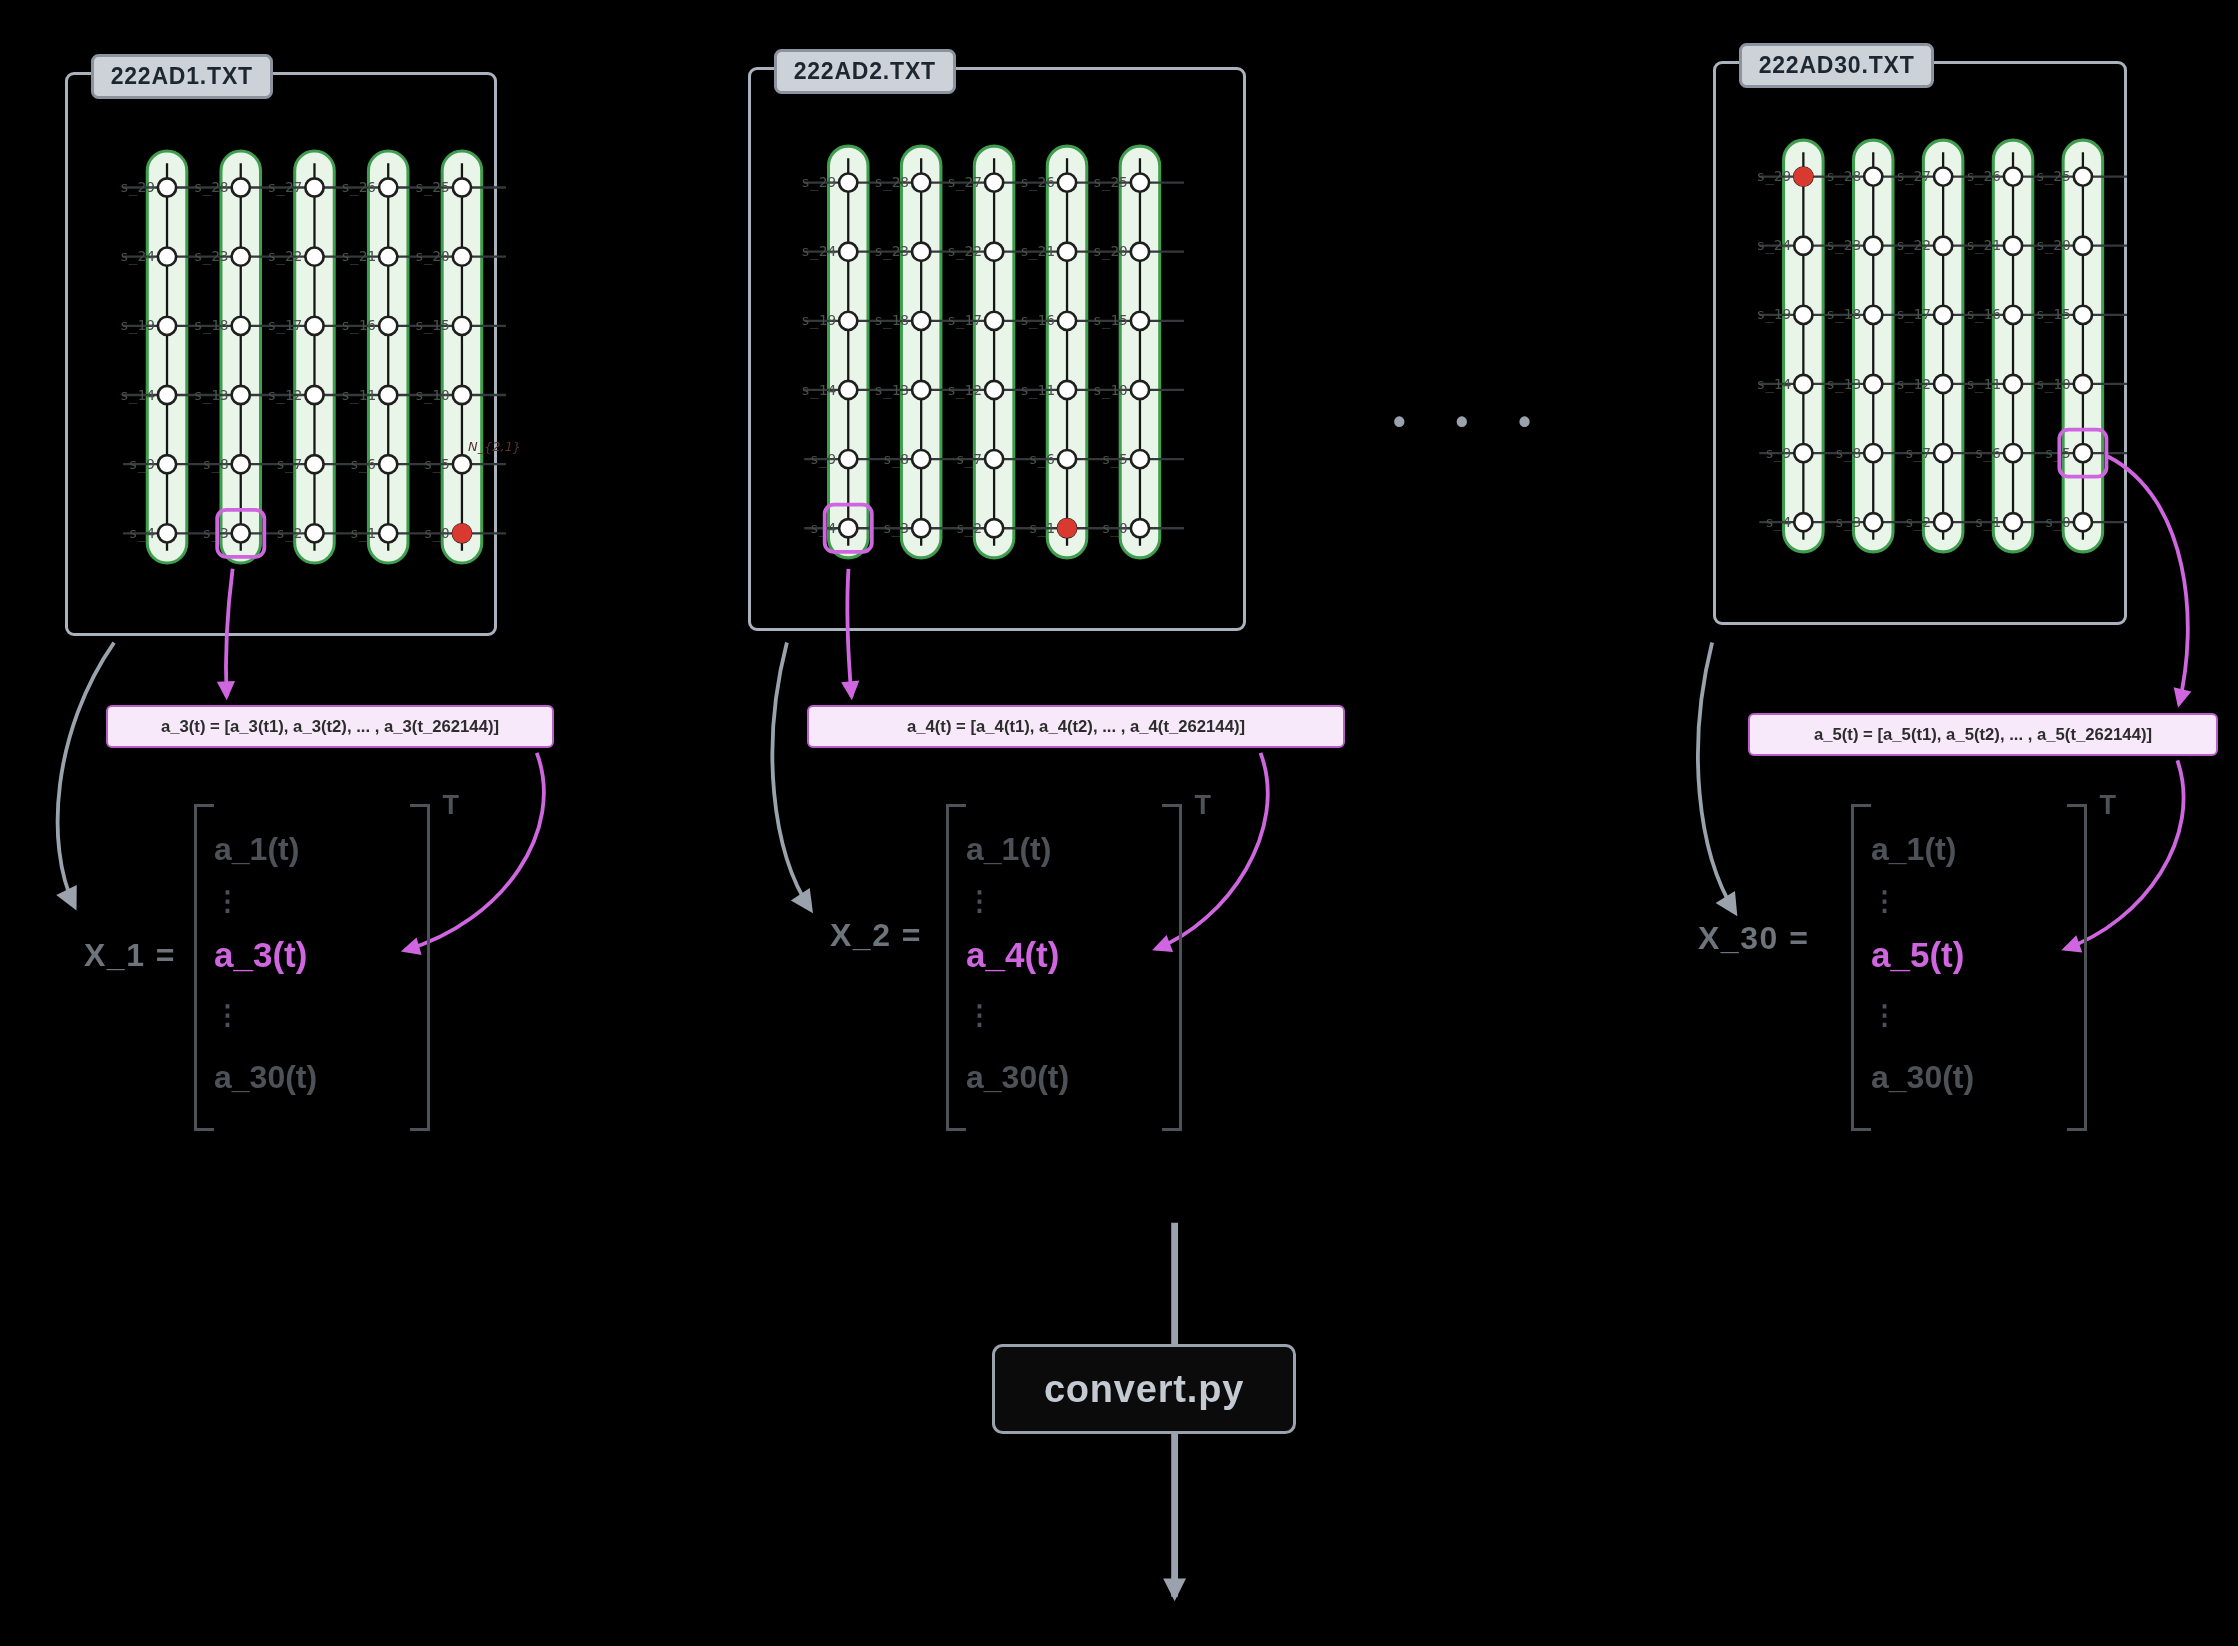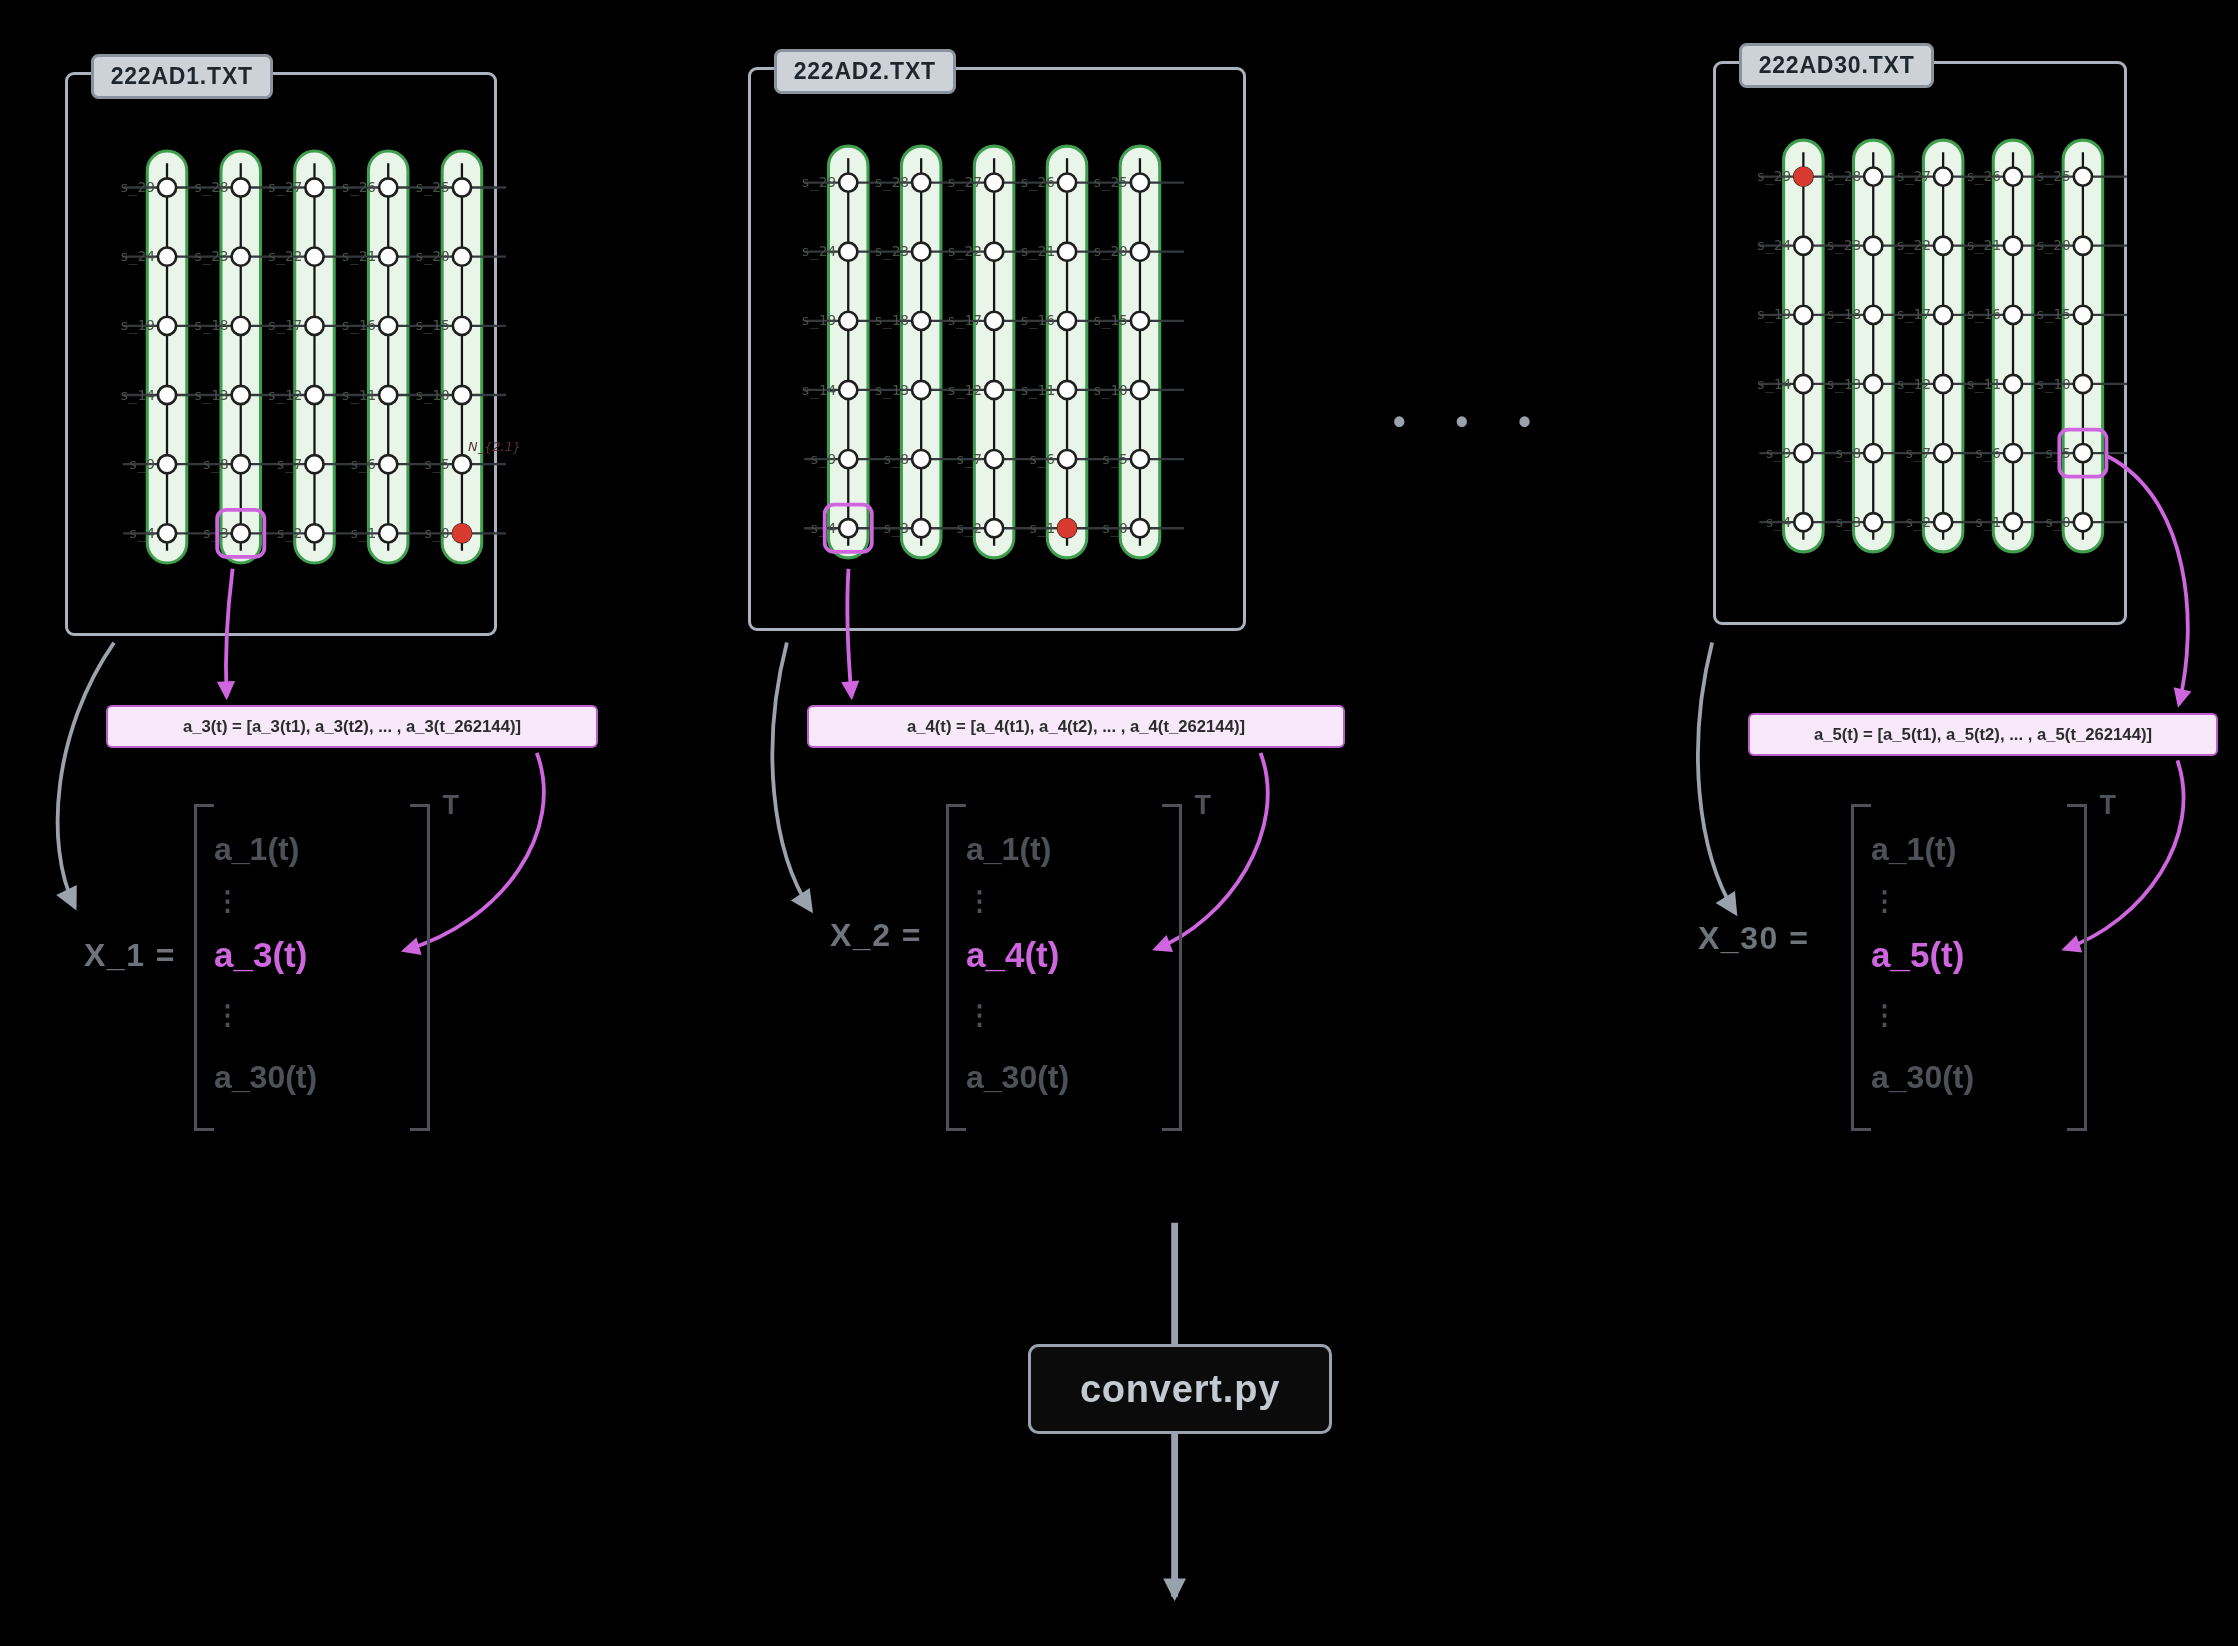--- a/index.html
+++ b/index.html
@@ -25,21 +25,21 @@
   .bracket{position:absolute;top:0;bottom:0;width:20px;border:3px solid var(--matrix-text);}
   .bracket.left{left:0;border-right:none;}
   .bracket.right{right:0;border-left:none;}
   .sup{position:absolute;right:-29px;top:-13.7px;font-size:27px;font-weight:bold;color:var(--matrix-text);}
   .entry{position:absolute;left:20px;right:20px;text-align:left;font-size:32px;font-weight:bold;color:var(--matrix-text);}
   .entry.dots{font-size:27px;}
   .entry.hl{color:var(--magenta);font-size:35px;}
   .e0{top:27px}.e1{top:81px}.e2{top:131px}.e3{top:195px}.e4{top:255px}
   .ellipsis{position:absolute;left:1393px;top:401px;font-size:36px;font-weight:bold;
        color:var(--gray);letter-spacing:20px;z-index:6;}
-  .convert{position:absolute;left:1028px;top:1344px;width:304px;height:90px;background:#0b0b0b;
+  .convert{position:absolute;left:992px;top:1344px;width:304px;height:90px;background:#0b0b0b;
        border:3.8px solid var(--gray);border-radius:10.6px;display:flex;align-items:center;justify-content:center;
        font-size:38px;font-weight:bold;color:#c3cad2;letter-spacing:0.8px;z-index:6;}
   #overlay{position:absolute;left:0;top:0;z-index:5;pointer-events:none;}
   .ga{stroke:var(--gray);stroke-width:5;fill:none;}
   .ga.thick{stroke-width:9;}
   .ma{stroke:var(--magenta);stroke-width:5;fill:none;}
 </style>
 </head>
 <body>
 
@@ -120,21 +120,21 @@
       <circle cx="130" cy="603" r="12" fill="#ffffff" stroke="#1f1f1f" stroke-width="3.5"></circle>
       <circle cx="227" cy="603" r="12" fill="#ffffff" stroke="#1f1f1f" stroke-width="3.5"></circle>
       <circle cx="324" cy="603" r="12" fill="#ffffff" stroke="#1f1f1f" stroke-width="3.5"></circle>
       <circle cx="421" cy="603" r="12" fill="#ffffff" stroke="#1f1f1f" stroke-width="3.5"></circle>
       <circle cx="518" cy="603" r="12" fill="#ffffff" stroke="#1f1f1f" stroke-width="3.5"></circle>
       <circle cx="518" cy="603" r="13" fill="#d93a30"></circle>
       <rect x="196" y="572" width="62" height="62" rx="12" fill="none" stroke="#cf66e0" stroke-width="5"></rect>
       <text x="526" y="495" font-size="17" font-style="italic" fill="#5a3232" font-family="DejaVu Sans, sans-serif">N_{2,1}</text>
     </svg>
 </div>
-<div class="formula" style="left:106px;top:705px;width:492px">
+<div class="formula" style="left:106px;top:705px;width:448px">
     <span>a_3(t) = [a_3(t1), a_3(t2), ... , a_3(t_262144)]</span>
   </div>
 <div class="xlabel" style="left:84px;top:937px">X_1 =</div>
 <div class="matrix" style="left:194px;top:804px">
   <div class="bracket left"></div>
   <div class="bracket right"></div>
   <div class="sup">T</div>
   <div class="entry e0">a_1(t)</div>
   <div class="entry dots e1">⋮</div>
   <div class="entry hl e2">a_3(t)</div>

